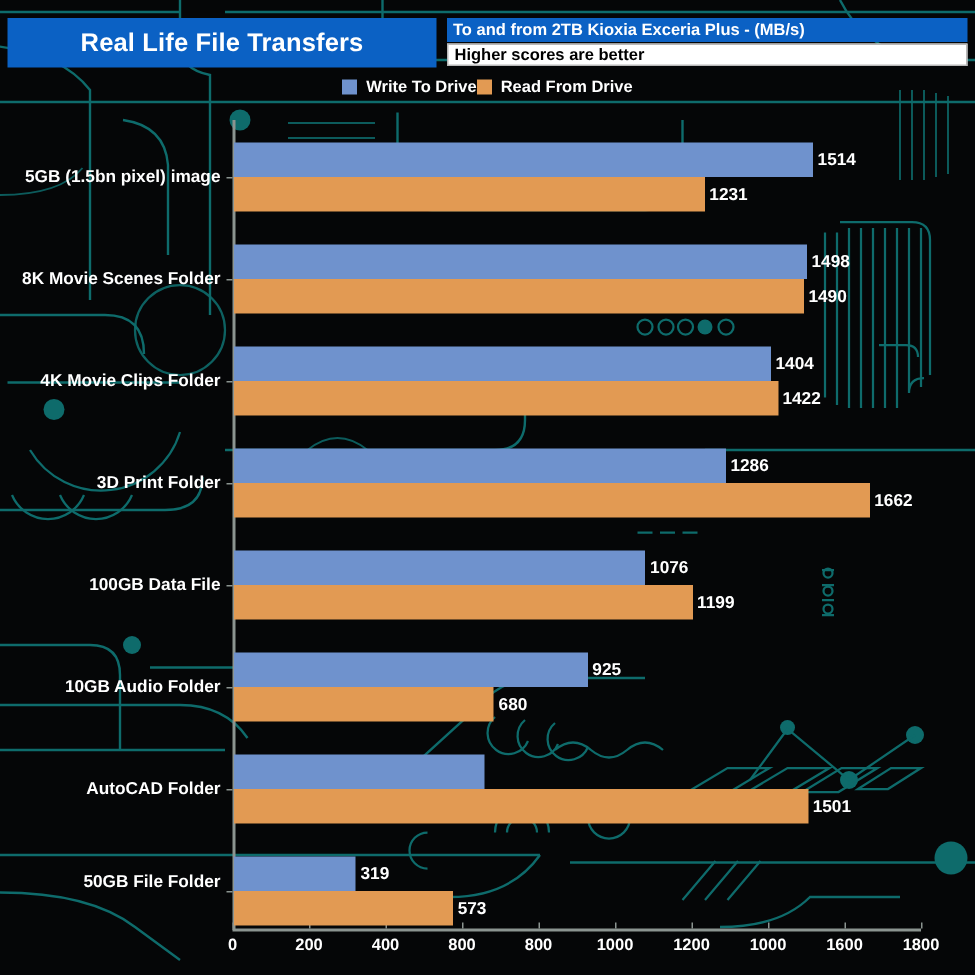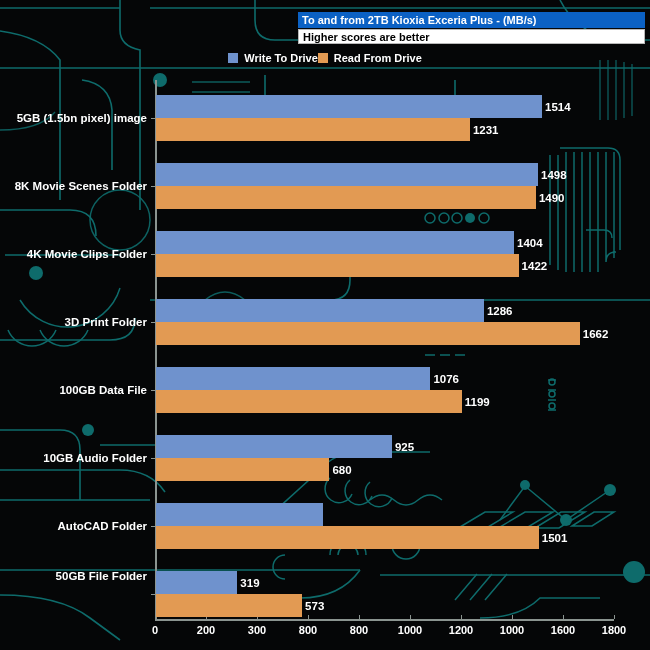--- a/index.html
+++ b/index.html
@@ -234,20 +234,23 @@
       <path d="M285 555 a12 12 0 1 0 0 24"></path>
     </g>
     <g fill="none" stroke="#0e6b6b" stroke-width="1.3" opacity=".85">
       <path d="M600 60 V120 M608 60 V120 M616 60 V120 M624 62 V118 M632 64 V116"></path>
       <path d="M192 82 H250 M192 92 H250"></path>
       <path d="M0 130 Q40 130 55 112"></path>
       <path d="M205 300 q20 -16 40 0"></path>
     </g>
   </svg>
 
+  <div class="title-bar">
+    <span class="title-text">Real Life File Transfers</span>
+  </div>
   <div class="subtitle-bar">
     <span class="subtitle-text">To and from 2TB Kioxia Exceria Plus - (MB/s)</span>
   </div>
   <div class="note-bar">
     <span class="note-text">Higher scores are better</span>
   </div>
 
   <div class="legend" id="legend">
       <div class="legend-item">
         <span class="legend-swatch" style="background: rgb(111, 146, 205);"></span>
@@ -260,21 +263,21 @@
     </div>
 
   <div id="plot">
       <div class="axis-line y-axis"></div>
       <div class="axis-line x-axis"></div>
       <div class="tick-x" style="left: 155px;"></div>
       <div class="tick-x-label" style="left: 155px;">0</div>
       <div class="tick-x" style="left: 206px;"></div>
       <div class="tick-x-label" style="left: 206px;">200</div>
       <div class="tick-x" style="left: 257px;"></div>
-      <div class="tick-x-label" style="left: 257px;">300</div>
+      <div class="tick-x-label" style="left: 257px;">400</div>
       <div class="tick-x" style="left: 308px;"></div>
       <div class="tick-x-label" style="left: 308px;">800</div>
       <div class="tick-x" style="left: 359px;"></div>
       <div class="tick-x-label" style="left: 359px;">800</div>
       <div class="tick-x" style="left: 410px;"></div>
       <div class="tick-x-label" style="left: 410px;">1000</div>
       <div class="tick-x" style="left: 461px;"></div>
       <div class="tick-x-label" style="left: 461px;">1200</div>
       <div class="tick-x" style="left: 512px;"></div>
       <div class="tick-x-label" style="left: 512px;">1000</div>
@@ -318,20 +321,20 @@
       <div class="bar-value" style="left: 394.875px; top: 446.5px;">925</div>
       <div class="bar" style="top: 458px; width: 173.4px; background: rgb(226, 154, 83);"></div>
       <div class="bar-value" style="left: 332.4px; top: 469.5px; text-align: center;">680</div>
       <div class="tick-y" style="top: 526px;"></div>
       <div class="cat-label" style="top: 526px;">AutoCAD Folder</div>
       <div class="bar" style="top: 503px; width: 167.025px; background: rgb(111, 146, 205);"></div>
       <div class="bar-value" style="left: 326.025px; top: 543px; padding-left: 37px;">655</div>
       <div class="bar" style="top: 526px; width: 382.755px; background: rgb(226, 154, 83);"></div>
       <div class="bar-value" style="left: 541.755px; top: 537.5px;">1501</div>
       <div class="tick-y" style="top: 594px;"></div>
-      <div class="cat-label" style="top: 576px; padding-left: 32px;">50GB File Folder</div>
+      <div class="cat-label" style="top: 588px; padding-left: 32px;">50GB File Folder</div>
       <div class="bar" style="top: 571px; width: 81.345px; background: rgb(111, 146, 205);"></div>
       <div class="bar-value" style="left: 240.345px; top: 582.5px;">319</div>
       <div class="bar" style="top: 594px; width: 146.115px; background: rgb(226, 154, 83);"></div>
       <div class="bar-value" style="left: 305.115px; top: 605.5px;">573</div>
     </div>
 
 </div>
 
 </body></html>

